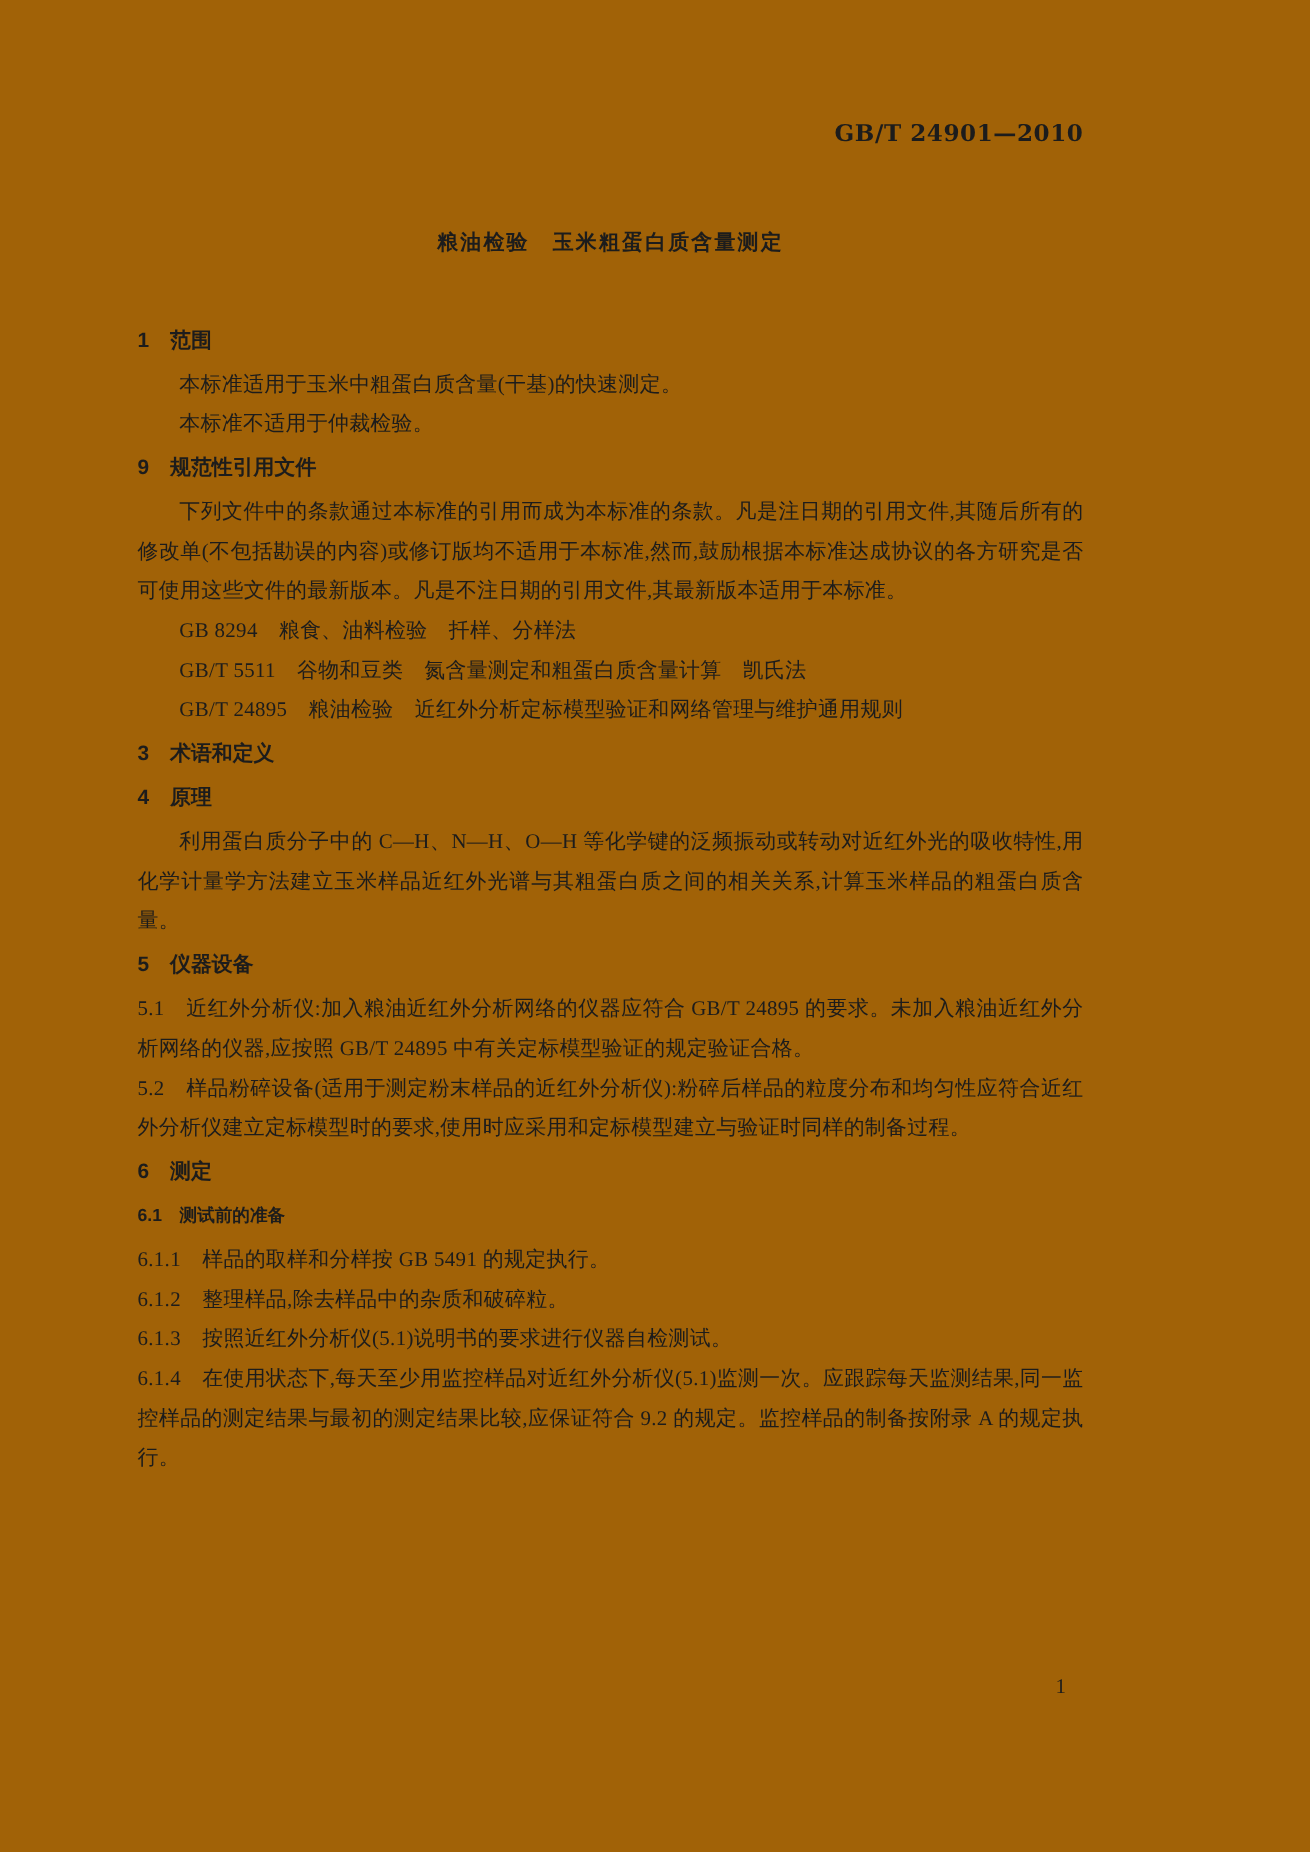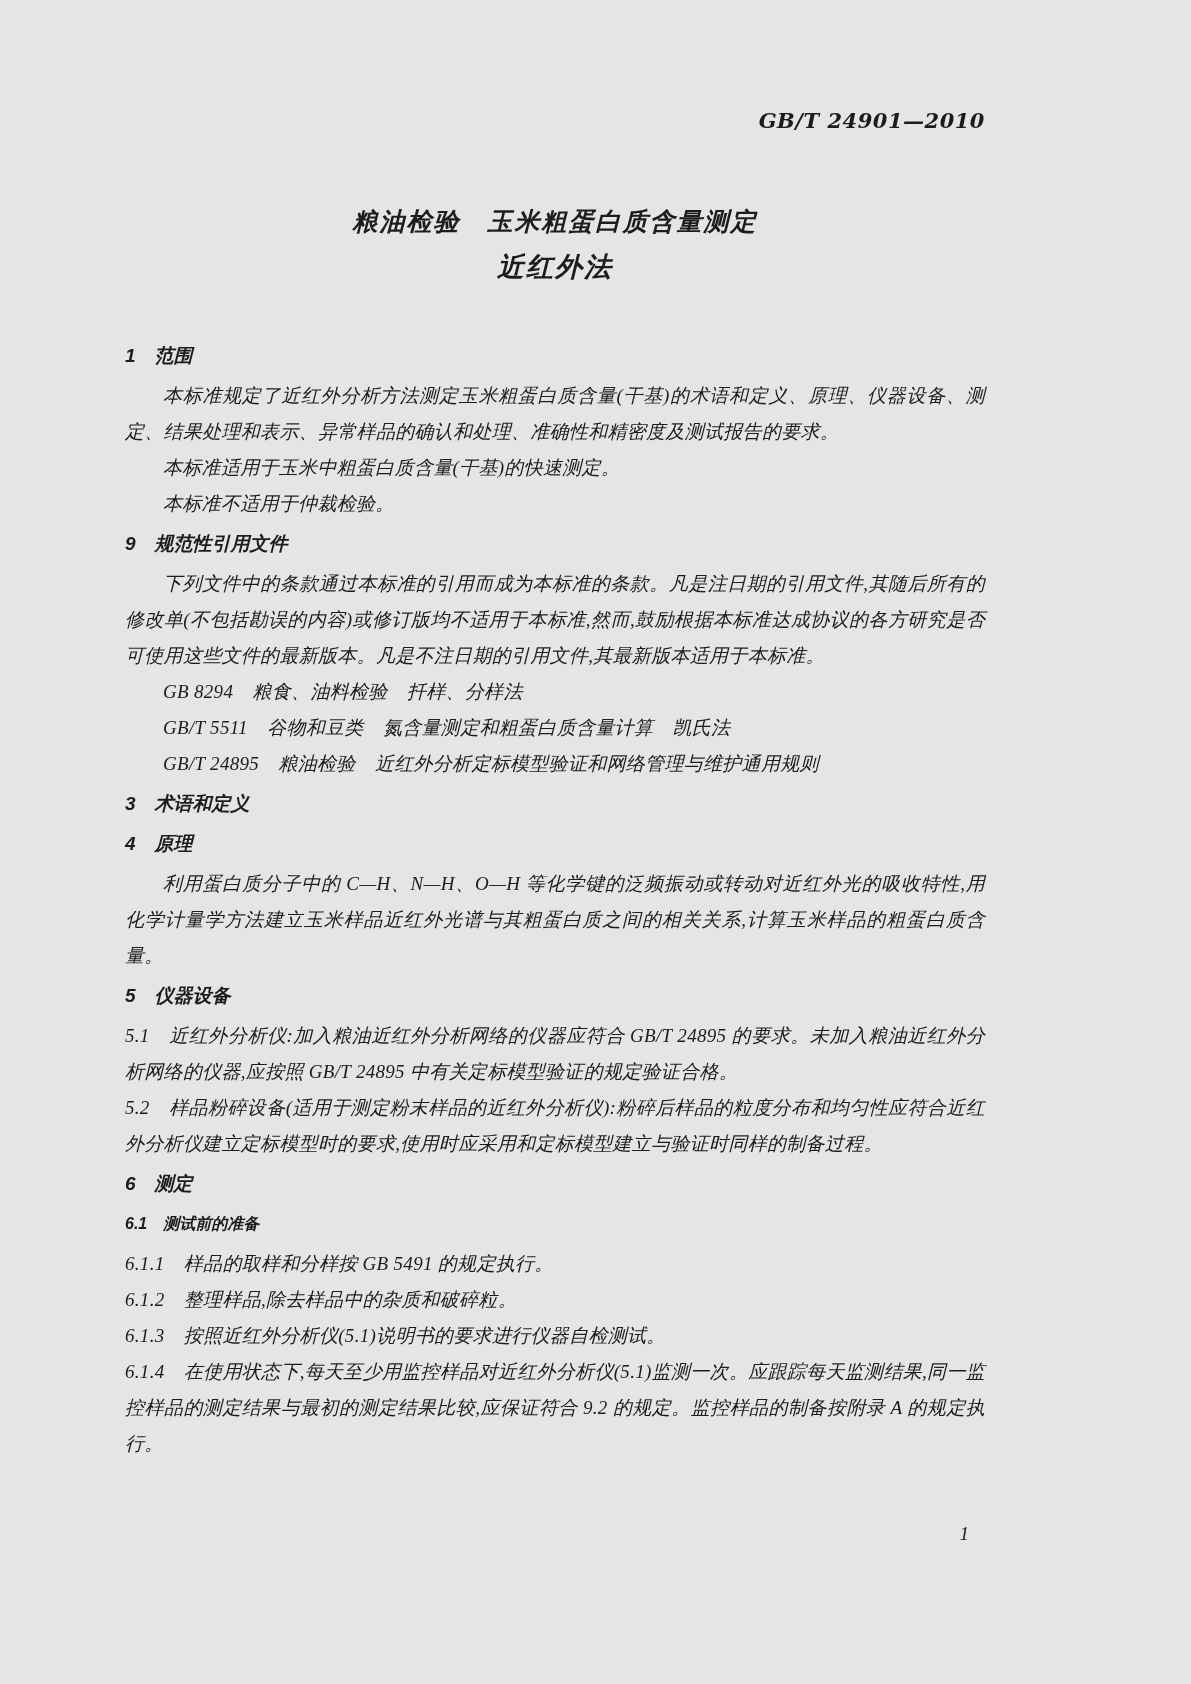--- a/index.html
+++ b/index.html
@@ -5,44 +5,43 @@
   html, body {
     margin: 0;
     padding: 0;
     background: #9a9a9a;
   }
   .page {
     position: relative;
     width: 1191px;
     height: 1684px;
     margin: 0 auto;
-    background: #e5e5e5;
+    background: #a16207;
     box-sizing: border-box;
     padding: 108px 206px 16px 125px;
     font-family: "Liberation Serif", "DejaVu Serif", serif;
     color: #1c1c1c;
     font-size: 19px;
     line-height: 36px;
     overflow: hidden;
-    font-style: italic;
   }
   .std-number {
     text-align: right;
     font-family: "DejaVu Serif", "Liberation Serif", serif;
     font-weight: bold;
     font-size: 21px;
     line-height: 26px;
     letter-spacing: 0.5px;
   }
   .doc-title {
     margin: 64px 0 0 0;
     text-align: center;
     font-family: "Liberation Sans", "DejaVu Sans", sans-serif;
     font-weight: bold;
-    font-size: 25px;
+    font-size: 19px;
     line-height: 46px;
     letter-spacing: 2px;
   }
   .doc-subtitle {
     margin: 0;
     text-align: center;
     font-family: "Liberation Sans", "DejaVu Sans", sans-serif;
     font-weight: bold;
     font-size: 27px;
     line-height: 46px;
@@ -83,26 +82,24 @@
   }
 </style>
 </head>
 <body>
 
 <div class="page">
 
   <div class="std-number">GB/T 24901—2010</div>
 
   <h1 class="doc-title">粮油检验　玉米粗蛋白质含量测定</h1>
-  <h1 class="doc-subtitle">近红外法</h1>
 
   <div class="content">
 
     <h2 class="sec-heading">1　范围</h2>
-    <p class="para indent">本标准规定了近红外分析方法测定玉米粗蛋白质含量(干基)的术语和定义、原理、仪器设备、测定、结果处理和表示、异常样品的确认和处理、准确性和精密度及测试报告的要求。</p>
     <p class="para indent">本标准适用于玉米中粗蛋白质含量(干基)的快速测定。</p>
     <p class="para indent">本标准不适用于仲裁检验。</p>
 
     <h2 class="sec-heading">9　规范性引用文件</h2>
     <p class="para indent">下列文件中的条款通过本标准的引用而成为本标准的条款。凡是注日期的引用文件,其随后所有的修改单(不包括勘误的内容)或修订版均不适用于本标准,然而,鼓励根据本标准达成协议的各方研究是否可使用这些文件的最新版本。凡是不注日期的引用文件,其最新版本适用于本标准。</p>
     <p class="para indent">GB 8294　粮食、油料检验　扦样、分样法</p>
     <p class="para indent">GB/T 5511　谷物和豆类　氮含量测定和粗蛋白质含量计算　凯氏法</p>
     <p class="para indent">GB/T 24895　粮油检验　近红外分析定标模型验证和网络管理与维护通用规则</p>
 
     <h2 class="sec-heading">3　术语和定义</h2>

